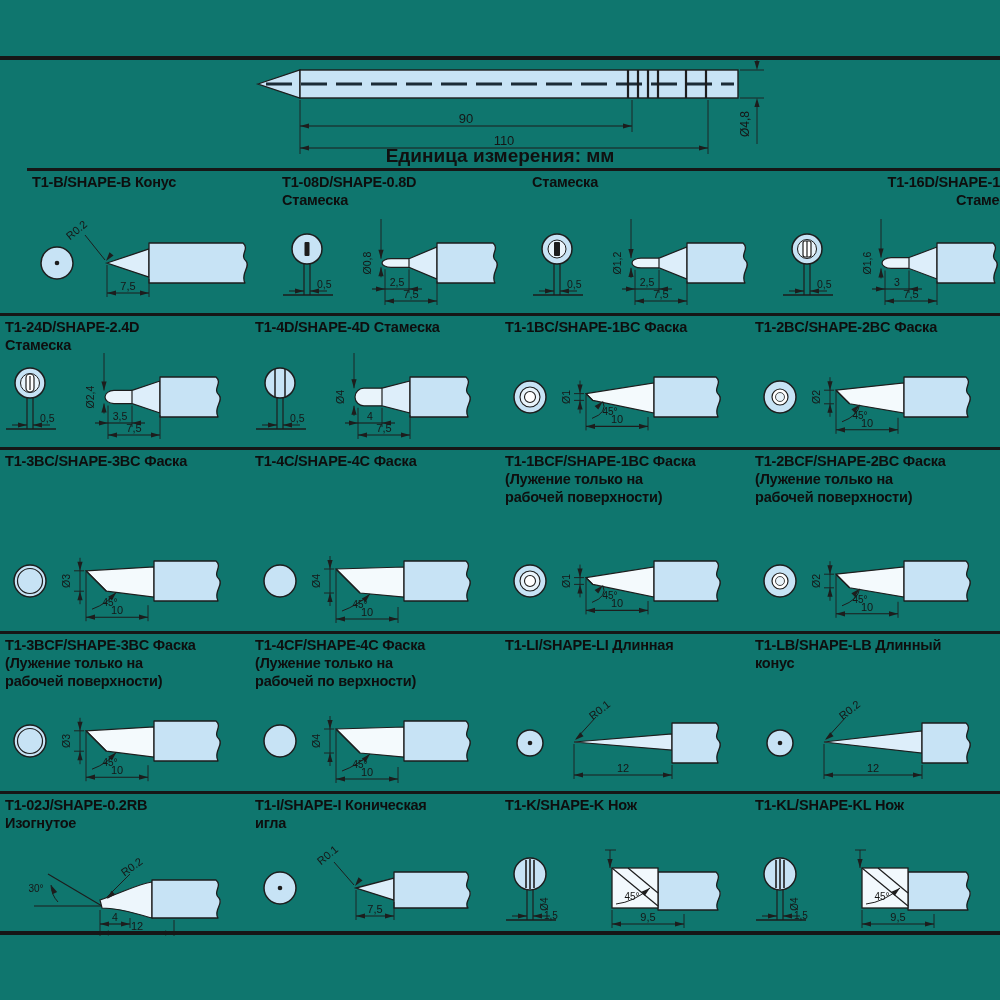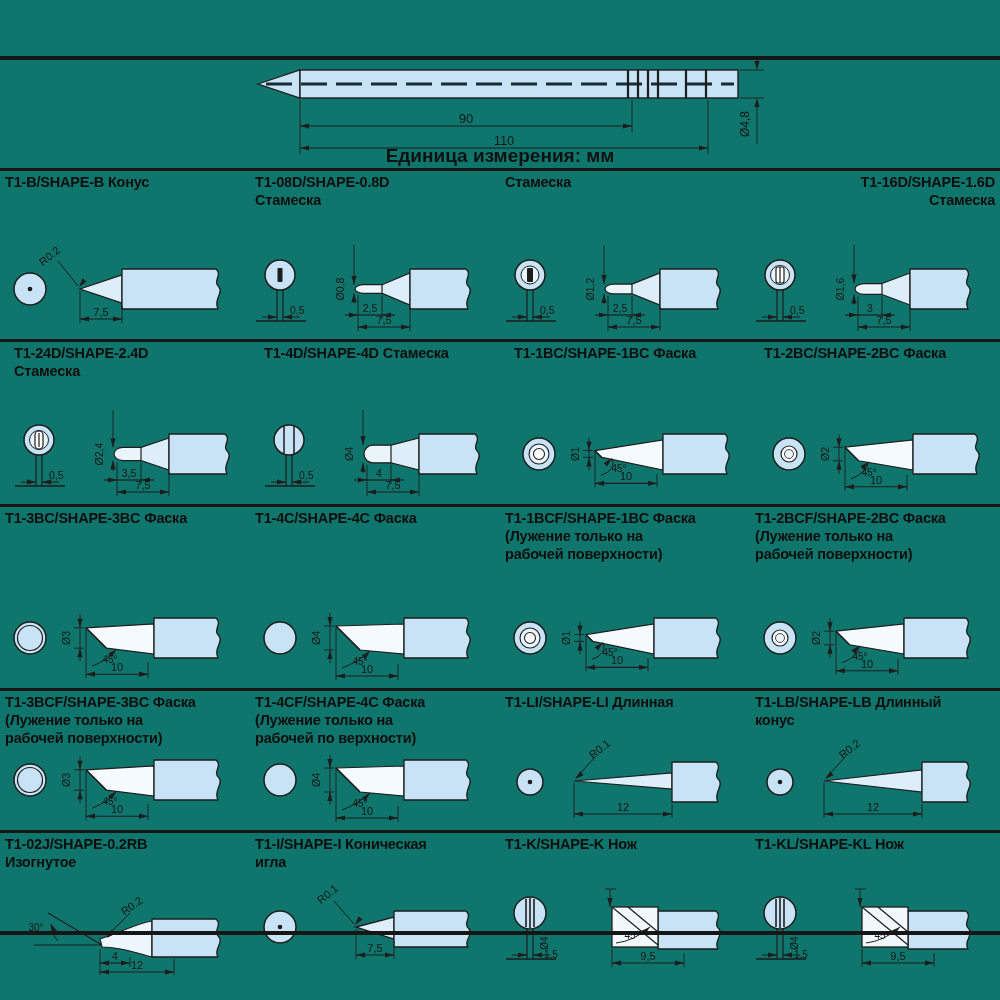--- a/index.html
+++ b/index.html
@@ -51,21 +51,21 @@
       <line x1="740" y1="10" x2="764" y2="10" stroke="#1d1d1d" stroke-width="0.9"></line>
       <line x1="740" y1="38" x2="764" y2="38" stroke="#1d1d1d" stroke-width="0.9"></line>
       <path d="M0,0 L-9,-2.6 L-9,2.6 Z" fill="#1d1d1d" transform="translate(757 10) rotate(90)"></path>
       <path d="M0,0 L-9,-2.6 L-9,2.6 Z" fill="#1d1d1d" transform="translate(757 38) rotate(-90)"></path>
       <line x1="757" y1="0" x2="757" y2="3" stroke="#1d1d1d" stroke-width="0.9"></line>
       <line x1="757" y1="44" x2="757" y2="84" stroke="#1d1d1d" stroke-width="0.9"></line>
       <text x="749" y="64" font-size="12" text-anchor="middle" transform="rotate(-90 749 64)">Ø4,8</text>
     </svg>
   <div class="unit-caption">Единица измерения: мм</div>
   <div class="grid" id="grid">
-      <div class="row" style="height: 171px;">
+      <div class="row" style="height: 145px; margin-left: 27px;">
         <div class="cell">
           <div class="title">
             <span>T1-B/SHAPE-B Конус</span>
           </div>
           <svg width="250" height="110" viewBox="0 0 250 110">
             <circle cx="30" cy="60" r="16" fill="#c7e3f5" stroke="#1d1d1d" stroke-width="1.5"></circle>
             <circle cx="30" cy="60" r="2.3" fill="#1d1d1d"></circle>
             <path d="M80,60 L122,46 L122,74 Z" fill="#ddeefa" stroke="#1d1d1d" stroke-width="1.3"></path>
             <path d="M122,40 H216 C223,46 212,52 219,58 C224,64 213,70 218,80 L122,80 Z" fill="#c7e3f5" stroke="#1d1d1d" stroke-width="1.3" stroke-linejoin="round"></path>
             <line x1="78" y1="57" x2="58" y2="32" stroke="#1d1d1d" stroke-width="1"></line>
@@ -192,21 +192,21 @@
             <path d="M0,0 L-9,-2.6 L-9,2.6 Z" fill="#1d1d1d" transform="translate(108 86) rotate(0)"></path>
             <path d="M0,0 L-9,-2.6 L-9,2.6 Z" fill="#1d1d1d" transform="translate(132 86) rotate(180)"></path>
             <text x="120" y="83" font-size="10.5" text-anchor="middle">3</text>
             <line x1="108" y1="98" x2="160" y2="98" stroke="#1d1d1d" stroke-width="1.1"></line>
             <path d="M0,0 L-9,-2.6 L-9,2.6 Z" fill="#1d1d1d" transform="translate(108 98) rotate(180)"></path>
             <path d="M0,0 L-9,-2.6 L-9,2.6 Z" fill="#1d1d1d" transform="translate(160 98) rotate(0)"></path>
             <text x="134" y="95" font-size="11" text-anchor="middle">7,5</text>
           </svg>
         </div>
       </div>
-      <div class="row" style="height: 165px; padding-left: 9px;">
+      <div class="row" style="height: 134px;">
         <div class="cell">
           <div class="title">
             <span>T1-24D/SHAPE-2.4D</span>
             <span>Стамеска</span>
           </div>
           <svg width="250" height="110" viewBox="0 0 250 110">
             <circle cx="30" cy="46" r="15" fill="#c7e3f5" stroke="#1d1d1d" stroke-width="1.5"></circle>
             <circle cx="30" cy="46" r="9.5" fill="#e9f4fb" stroke="#1d1d1d" stroke-width="1"></circle>
             <rect x="26" y="37" width="8" height="18" rx="4" fill="#ffffff" stroke="#1d1d1d" stroke-width="1.2"></rect>
             <line x1="30" y1="39" x2="30" y2="53" stroke="#1d1d1d" stroke-width="1.2"></line>
@@ -445,21 +445,21 @@
             <text x="117" y="89.8" font-size="11" text-anchor="middle">10</text>
             <line x1="80" y1="40.2" x2="80" y2="79.8" stroke="#1d1d1d" stroke-width="0.9"></line>
             <path d="M0,0 L-9,-2.6 L-9,2.6 Z" fill="#1d1d1d" transform="translate(80 53.2) rotate(90)"></path>
             <path d="M0,0 L-9,-2.6 L-9,2.6 Z" fill="#1d1d1d" transform="translate(80 66.8) rotate(-90)"></path>
             <line x1="74" y1="53.2" x2="84" y2="53.2" stroke="#1d1d1d" stroke-width="0.9"></line>
             <line x1="74" y1="66.8" x2="84" y2="66.8" stroke="#1d1d1d" stroke-width="0.9"></line>
             <text x="70" y="60" font-size="10.5" text-anchor="middle" transform="rotate(-90 70 60)">Ø2</text>
           </svg>
         </div>
       </div>
-      <div class="row" style="height: 142px;">
+      <div class="row" style="height: 160px;">
         <div class="cell">
           <div class="title">
             <span>T1-3BCF/SHAPE-3BC Фаска</span>
             <span>(Лужение только на</span>
             <span>рабочей поверхности)</span>
           </div>
           <svg width="250" height="110" viewBox="0 0 250 110">
             <circle cx="30" cy="60" r="16" fill="#c7e3f5" stroke="#1d1d1d" stroke-width="1.5"></circle>
             <circle cx="30" cy="60" r="12.5" fill="none" stroke="#1d1d1d" stroke-width="1.2"></circle>
             <path d="M86,49.8 L154,46 L154,76 L106.4,70.2 Z" fill="#f4fafd" stroke="#1d1d1d" stroke-width="1.2"></path>

